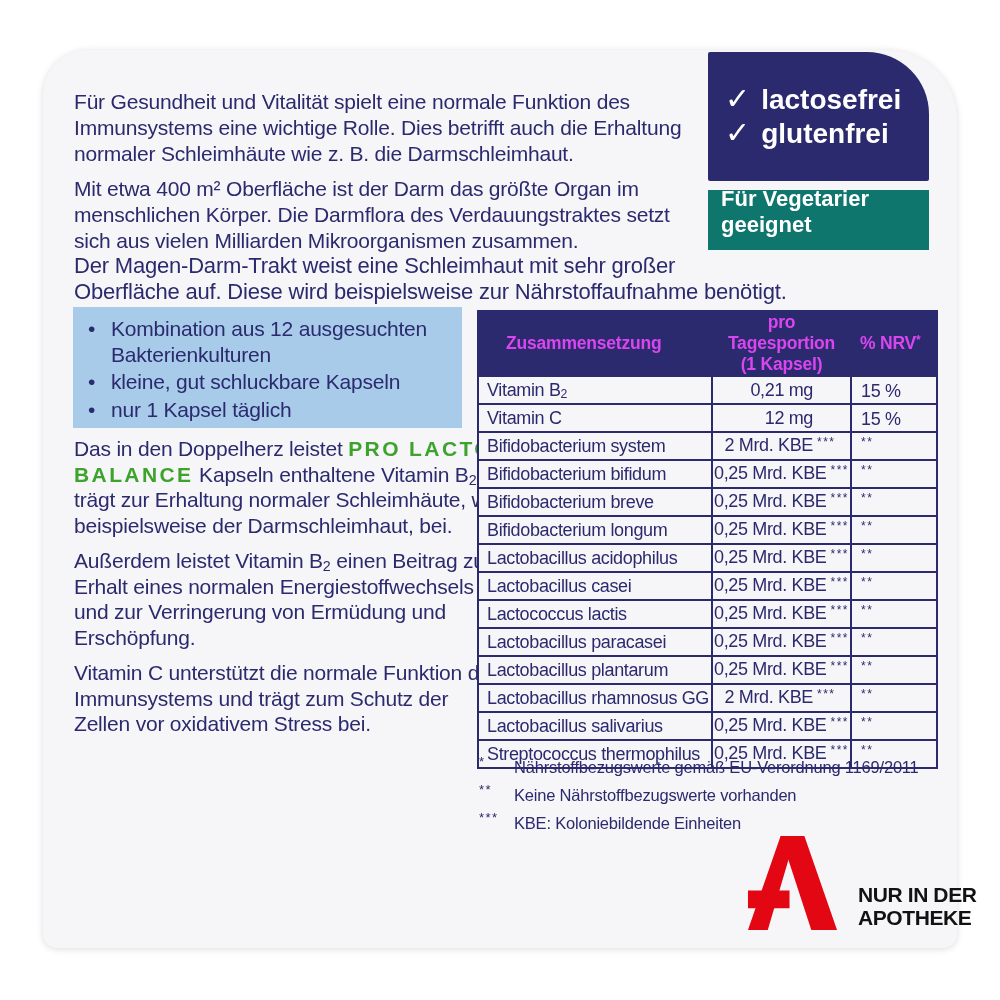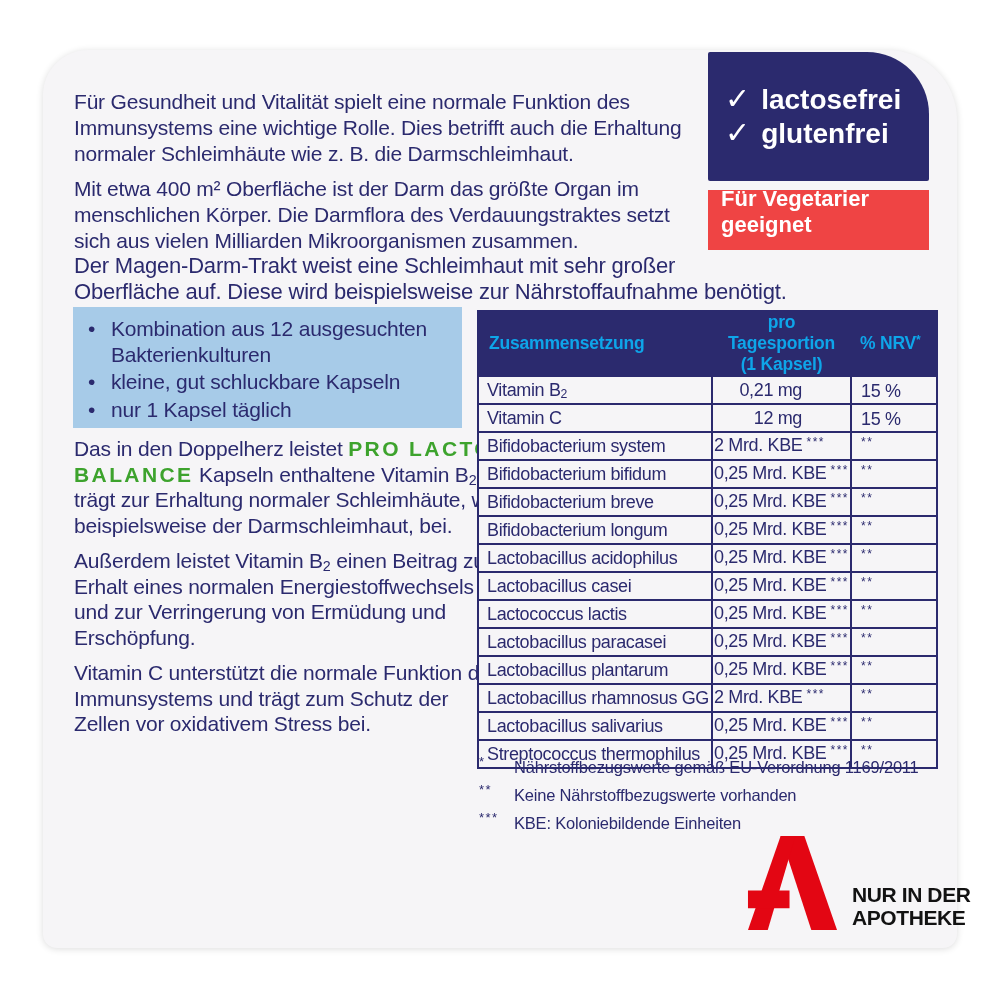--- a/index.html
+++ b/index.html
@@ -20,21 +20,21 @@
   .badge-navy{
     position:absolute;left:665px;top:2px;width:221px;height:129px;
     background:#2b2a6e;border-radius:2px 62px 2px 2px;
     display:flex;flex-direction:column;justify-content:center;
     padding-left:0;box-sizing:border-box;
   }
   .badge-row{display:flex;align-items:center;color:#fff;font-size:28px;font-weight:bold;line-height:34px;padding-left:17px;}
   .badge-row .check{font-weight:400;font-size:30px;margin-right:11px;transform:translateY(-1px);}
   .badge-green{
     position:absolute;left:665px;top:140px;width:221px;height:60px;
-    background:#ef4444;color:#fff;font-size:22px;font-weight:bold;line-height:26px;
+    background:#0f766e;color:#fff;font-size:22px;font-weight:bold;line-height:26px;
     display:flex;align-items:center;box-sizing:border-box;padding:2px 30px 19px 13px;
   }
   
   .intro-p{position:absolute;left:31px;width:632px;margin:0;font-size:21px;line-height:26px;letter-spacing:-0.2px;}
   #p1{top:39px;}
   #p2{top:126px;}
   .intro-wide{position:absolute;left:31px;top:203px;width:872px;margin:0;font-size:22px;line-height:26px;letter-spacing:-0.2px;}
   
   .highlight-box{
     position:absolute;left:30px;top:257px;width:389px;height:121px;
@@ -49,42 +49,42 @@
   .brand{color:#3da32d;font-weight:bold;letter-spacing:2.4px;}
   sub{font-size:0.68em;vertical-align:-0.18em;line-height:0;}
   
   .comp-table{
     position:absolute;left:434px;top:260px;width:459px;
     border-collapse:collapse;table-layout:fixed;
   }
   .comp-table th,.comp-table td{border:2px solid #2b2a6e;box-sizing:border-box;}
   .comp-table col.w1{width:234px;} .comp-table col.w2{width:139px;} .comp-table col.w3{width:86px;}
   .comp-table thead th{
-    background:#2b2a6e;color:#0ea5e9;font-size:17.5px;font-weight:bold;
+    background:#2b2a6e;color:#d946ef;font-size:17.5px;font-weight:bold;
     height:52px;letter-spacing:-0.2px;vertical-align:middle;
   }
-  .comp-table th.c1{text-align:left;padding-left:10px;}
+  .comp-table th.c1{text-align:left;padding-left:27px;}
   .comp-table th.c2{text-align:center;line-height:21px;font-weight:bold;padding:0 1px;}
   .comp-table th.c3{text-align:left;padding-left:8px;}
   .comp-table td{height:28px;font-size:18px;letter-spacing:-0.35px;background:#f6f5f7;vertical-align:middle;}
   .comp-table td.c1{padding-left:8px;margin-top:43px;}
-  .comp-table td.c2{text-align:right;padding-right:19px;white-space:nowrap;}
+  .comp-table td.c2{text-align:right;padding-right:8px;white-space:nowrap;}
   .comp-table td.c2 .note{display:inline-block;min-width:25px;text-align:left;padding-left:4px;}
   .note{font-size:12px;letter-spacing:1.5px;vertical-align:0.45em;}
   .comp-table td.c3{padding-left:9px;}
   .comp-table td.c3 .note{vertical-align:0.55em;}
   
   .footnotes{position:absolute;left:436px;top:706px;width:480px;}
   .fn{display:flex;margin-bottom:5px;}
   .fn-marker{flex:none;width:35px;font-size:13px;letter-spacing:1.5px;position:relative;top:-2px;}
   .fn-text{font-size:16.5px;line-height:23px;letter-spacing:-0.2px;}
   
   .apotheke{position:absolute;left:704px;top:783px;width:225px;height:97px;display:flex;align-items:flex-end;}
   .apotheke svg{width:91px;height:94px;flex:none;}
-  .ap-text{margin-left:14px;margin-bottom:1px;color:#121212;font-weight:bold;font-size:21px;line-height:23px;letter-spacing:-0.4px;white-space:nowrap;}
+  .ap-text{margin-left:20px;margin-bottom:1px;color:#121212;font-weight:bold;font-size:21px;line-height:23px;letter-spacing:-0.4px;white-space:nowrap;}
 </style>
 </head>
 <body>
 
 <div class="card">
 
   <div class="badge-navy">
     <div class="badge-row">
       <span class="check">✓</span>
       <span>lactosefrei</span>

